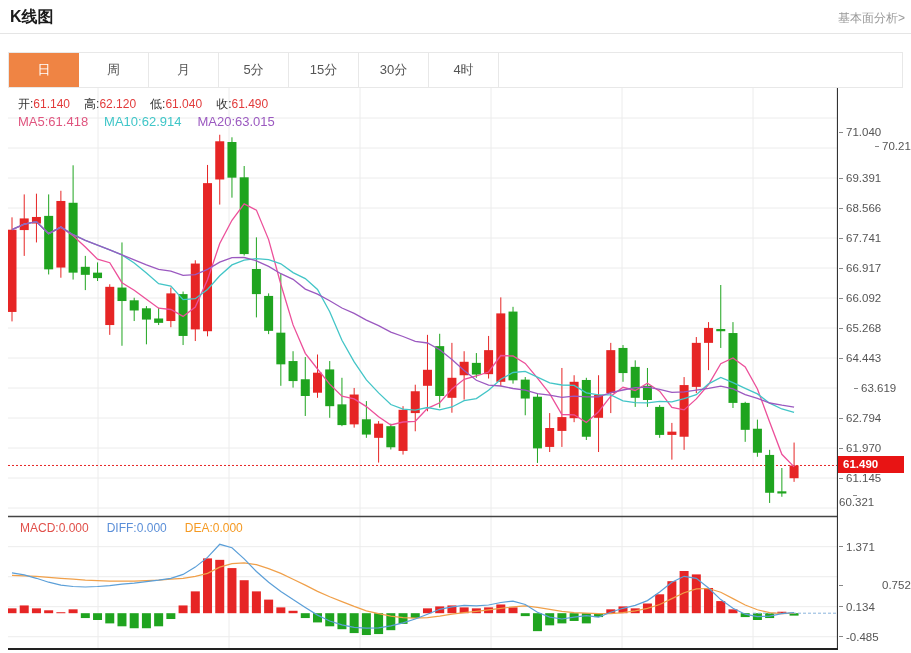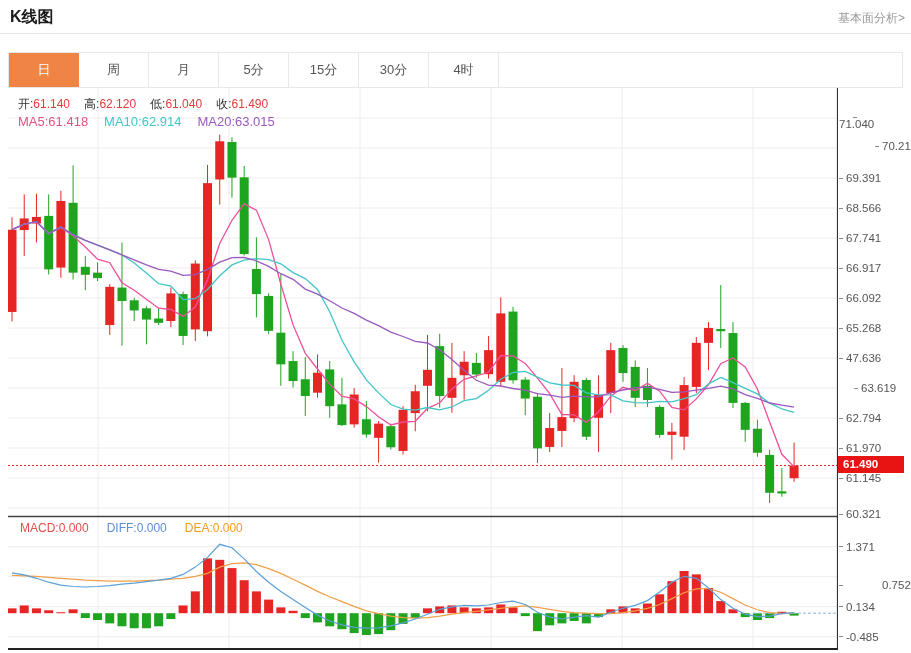--- a/index.html
+++ b/index.html
@@ -275,21 +275,21 @@
       <rect x="781.58" y="525.1995957962813" width="9" height="2.425222312045321" fill="#1fa41f"></rect>
       <line x1="745" y1="525.1995957962813" x2="830" y2="525.1995957962813" stroke="#8ab4dc" stroke-width="1" stroke-dasharray="3,2"></line>
       <polyline points="4,487.4 16.22,487.9 28.44,488.3 40.660000000000004,489.3 52.88,490.3 65.1,491.2 77.32000000000001,492.2 89.54,492.7 101.76,493.2 113.98,493.2 126.2,493.2 138.42000000000002,492.7 150.64000000000001,492.2 162.86,491.2 175.08,490.3 187.3,488.3 199.52,485.4 211.74,479.1 223.96,475.7 236.18,474.8 248.4,476.7 260.62,480.6 272.84000000000003,485.4 285.06,491.2 297.28000000000003,497.1 309.5,503.4 321.72,508.7 333.94,513.6 346.16,518.4 358.38,522.8 370.6,525.7 382.82,528.1 395.04,529.6 407.26000000000005,530.1 419.48,529.6 431.70000000000005,528.1 443.92,526.2 456.14000000000004,524.7 468.36,523.3 480.58000000000004,521.8 492.8,520.3 505.02000000000004,518.9 517.24,517.9 529.46,519.4 541.6800000000001,521.3 553.9,523.3 566.12,524.7 578.34,525.2 590.5600000000001,525.7 602.7800000000001,525.7 615,524.7 627.22,522.8 639.44,520.3 651.6600000000001,516.5 663.88,510.6 676.1,504.8 688.32,500.9 700.5400000000001,500.5 712.76,504.3 724.98,510.6 737.2,517.0 749.4200000000001,521.8 761.64,524.7 773.86,525.7 786.08,525.2" fill="none" stroke="#f0a04a" stroke-width="1.2"></polyline>
       <polyline points="4,484.9 16.22,486.9 28.44,490.3 40.660000000000004,494.2 52.88,497.1 65.1,498.5 77.32000000000001,499.0 89.54,498.5 101.76,497.6 113.98,496.1 126.2,495.1 138.42000000000002,493.7 150.64000000000001,492.2 162.86,490.3 175.08,486.4 187.3,479.1 199.52,469.4 211.74,456.3 223.96,459.7 236.18,470.9 248.4,483.5 260.62,494.2 272.84000000000003,503.4 285.06,511.6 297.28000000000003,519.4 309.5,527.1 321.72,533.0 333.94,536.8 346.16,539.3 358.38,540.2 370.6,539.8 382.82,537.8 395.04,534.9 407.26000000000005,531.0 419.48,526.2 431.70000000000005,521.3 443.92,518.9 456.14000000000004,517.4 468.36,517.9 480.58000000000004,517.0 492.8,514.5 505.02000000000004,513.1 517.24,516.5 529.46,524.2 541.6800000000001,529.1 553.9,531.0 566.12,529.1 578.34,527.6 590.5600000000001,529.1 602.7800000000001,524.2 615,520.3 627.22,517.4 639.44,512.6 651.6600000000001,503.9 663.88,494.2 676.1,488.3 688.32,490.3 700.5400000000001,500.0 712.76,511.6 724.98,520.3 737.2,526.2 749.4200000000001,528.6 761.64,528.1 773.86,525.7 786.08,524.7" fill="none" stroke="#5b9fd8" stroke-width="1.2"></polyline>
       <line x1="0" y1="428.5" x2="830" y2="428.5" stroke="#444" stroke-width="1.5"></line>
       <line x1="829.5" y1="0" x2="829.5" y2="562" stroke="#333333" stroke-width="1.2"></line>
       <line x1="0" y1="561" x2="830" y2="561" stroke="#222" stroke-width="2"></line>
     </svg>
 
   <div id="labels">
-      <div class="axis-label" style="top: 117px; flex-direction: column;">
+      <div class="axis-label" style="top: 125px;">
         <span class="tick"></span>
         <span>71.040</span>
       </div>
       <div class="axis-label" style="top: 139px; padding-left: 36px;">
         <span class="tick"></span>
         <span>70.215</span>
       </div>
       <div class="axis-label" style="top: 171px;">
         <span class="tick"></span>
         <span>69.391</span>
@@ -309,39 +309,39 @@
       <div class="axis-label" style="top: 291.036px;">
         <span class="tick"></span>
         <span>66.092</span>
       </div>
       <div class="axis-label" style="top: 321.018px; justify-content: space-between;">
         <span class="tick"></span>
         <span>65.268</span>
       </div>
       <div class="axis-label" style="top: 351.036px;">
         <span class="tick"></span>
-        <span>47.636</span>
+        <span>64.443</span>
       </div>
       <div class="axis-label" style="top: 381.018px; padding-left: 15px;">
         <span class="tick"></span>
         <span>63.619</span>
       </div>
       <div class="axis-label" style="top: 411.036px;">
         <span class="tick"></span>
         <span>62.794</span>
       </div>
       <div class="axis-label" style="top: 441.018px;">
         <span class="tick"></span>
         <span>61.970</span>
       </div>
       <div class="axis-label" style="top: 471.036px;">
         <span class="tick"></span>
         <span>61.145</span>
       </div>
-      <div class="axis-label" style="top: 507px;">
+      <div class="axis-label" style="top: 495px; flex-direction: column;">
         <span class="tick"></span>
         <span>60.321</span>
       </div>
       <div class="axis-label" style="top: 539.7px;">
         <span class="tick"></span>
         <span>1.371</span>
       </div>
       <div class="axis-label" style="top: 578px; gap: 36px;">
         <span class="tick"></span>
         <span>0.752</span>

